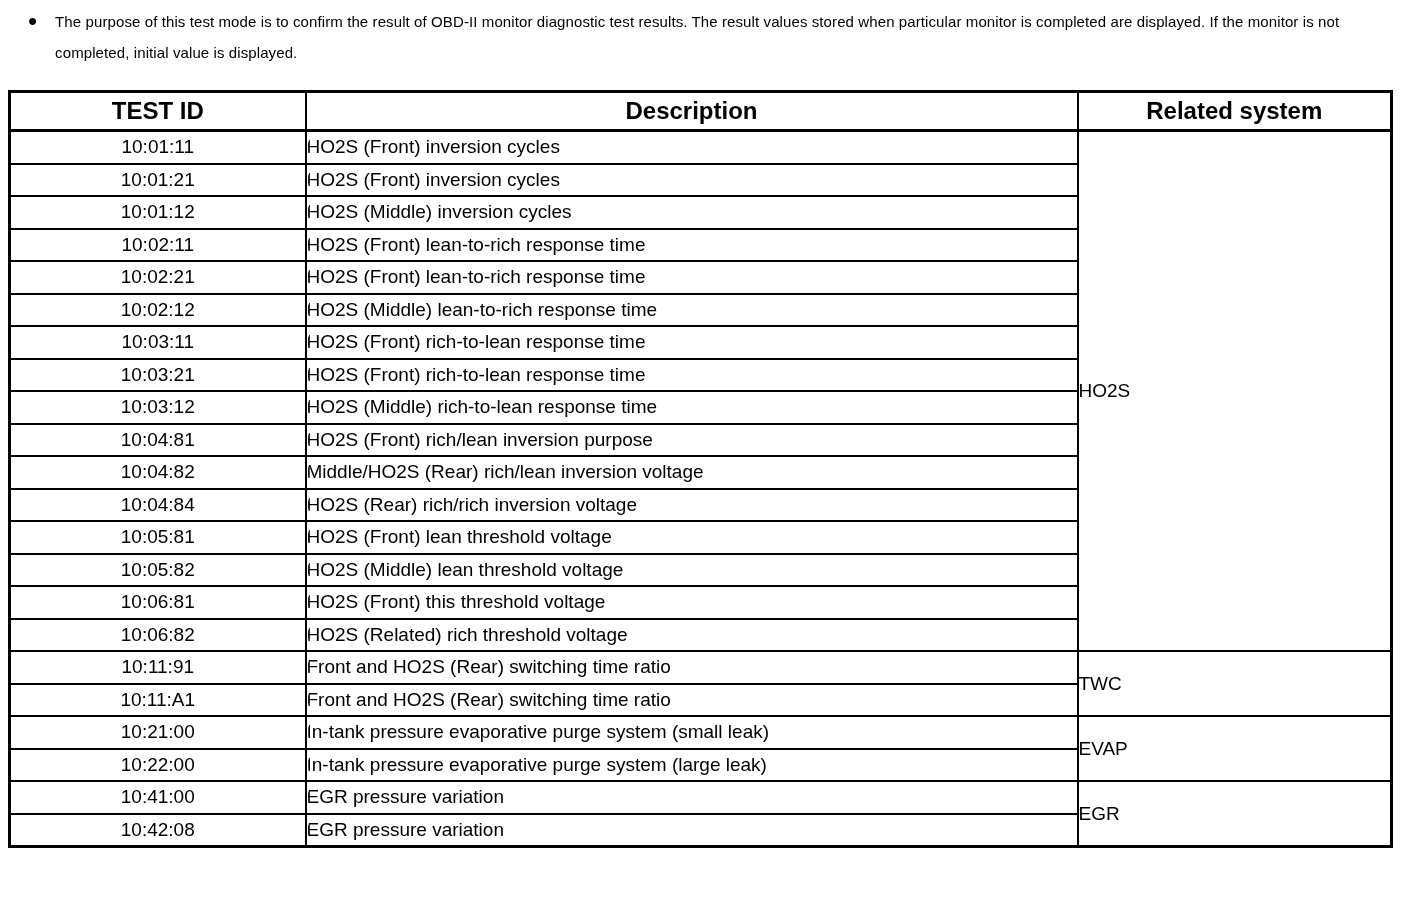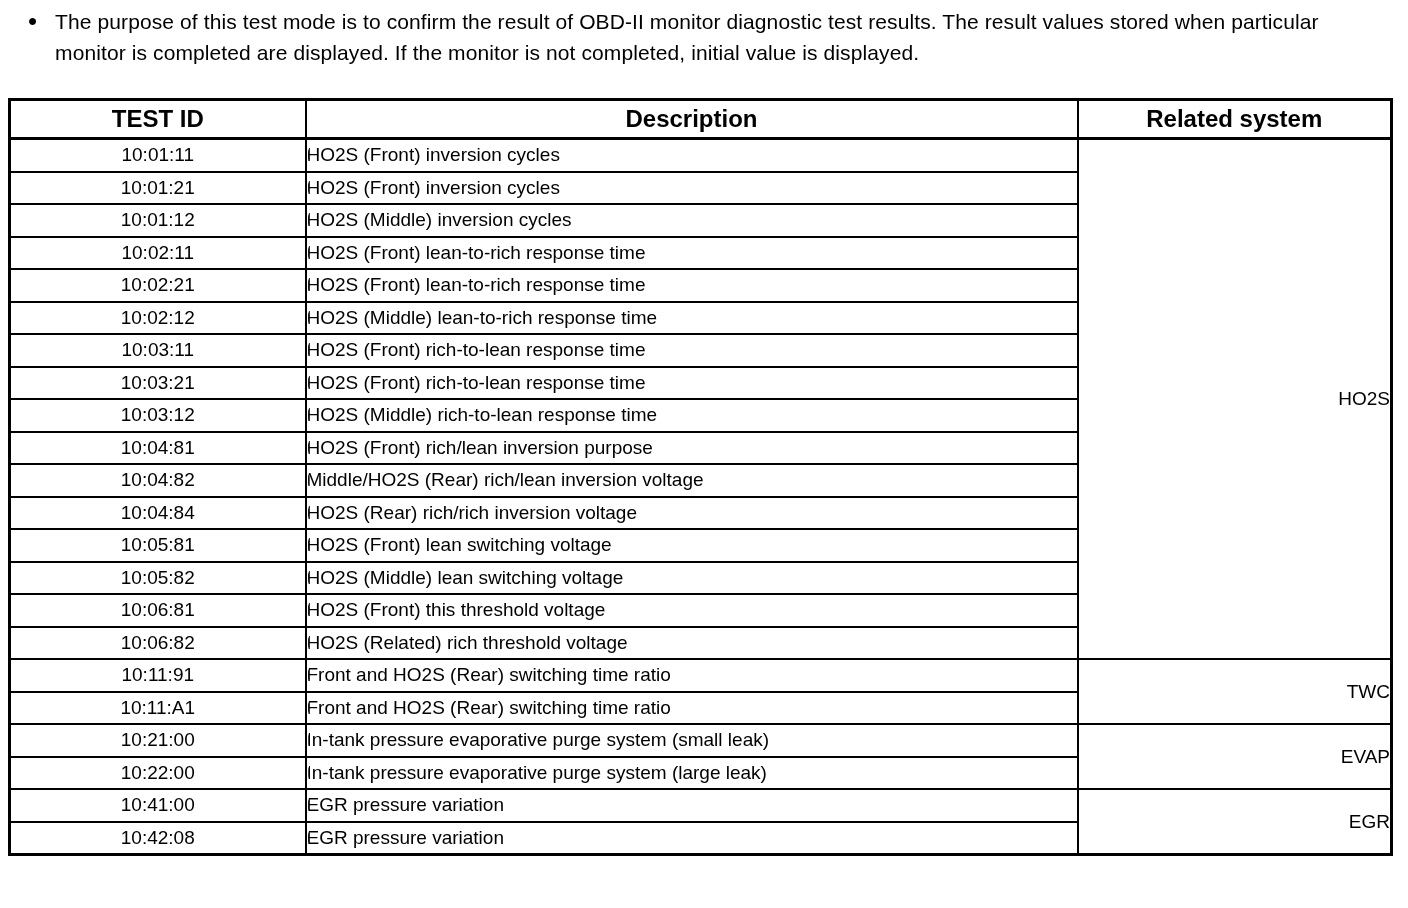--- a/index.html
+++ b/index.html
@@ -27,29 +27,29 @@
     display: flex;
     align-items: flex-start;
   }
   .bullet {
     font-size: 26px;
     line-height: 31px;
     margin-right: 18px;
     flex: 0 0 auto;
   }
   .intro-text {
-    font-size: 21px;
+    font-size: 15px;
     line-height: 31px;
     width: 1290px;
     letter-spacing: 0.1px;
   }
   table.testtable {
     position: absolute;
     left: 8px;
-    top: 98px;
+    top: 90px;
     width: 1382px;
     border-collapse: collapse;
     table-layout: fixed;
     background: #ffffff;
   }
   table.testtable col.c-id    { width: 296px; }
   table.testtable col.c-desc  { width: 772px; }
   table.testtable col.c-sys   { width: 314px; }
   table.testtable th,
   table.testtable td {
@@ -73,21 +73,21 @@
     text-align: center;
     vertical-align: middle;
   }
   td.desc-cell {
     text-align: left;
     vertical-align: middle;
     padding-left: 9px;
     border-radius: 14px;
   }
   td.sys-cell {
-    text-align: right;
+    text-align: left;
     vertical-align: middle;
     font-size: 24px;
     border-left: 2px solid #000000;
   }
 </style>
 </head>
 <body>
 
 <div class="page">
 
@@ -154,25 +154,25 @@
       <tr>
         <td class="id-cell">10:04:82</td>
         <td class="desc-cell">Middle/HO2S (Rear) rich/lean inversion voltage</td>
       </tr>
       <tr>
         <td class="id-cell">10:04:84</td>
         <td class="desc-cell">HO2S (Rear) rich/rich inversion voltage</td>
       </tr>
       <tr>
         <td class="id-cell">10:05:81</td>
-        <td class="desc-cell">HO2S (Front) lean switching voltage</td>
+        <td class="desc-cell">HO2S (Front) lean threshold voltage</td>
       </tr>
       <tr>
         <td class="id-cell">10:05:82</td>
-        <td class="desc-cell">HO2S (Middle) lean switching voltage</td>
+        <td class="desc-cell">HO2S (Middle) lean threshold voltage</td>
       </tr>
       <tr>
         <td class="id-cell">10:06:81</td>
         <td class="desc-cell">HO2S (Front) this threshold voltage</td>
       </tr>
       <tr>
         <td class="id-cell">10:06:82</td>
         <td class="desc-cell">HO2S (Related) rich threshold voltage</td>
       </tr>
       <tr>

